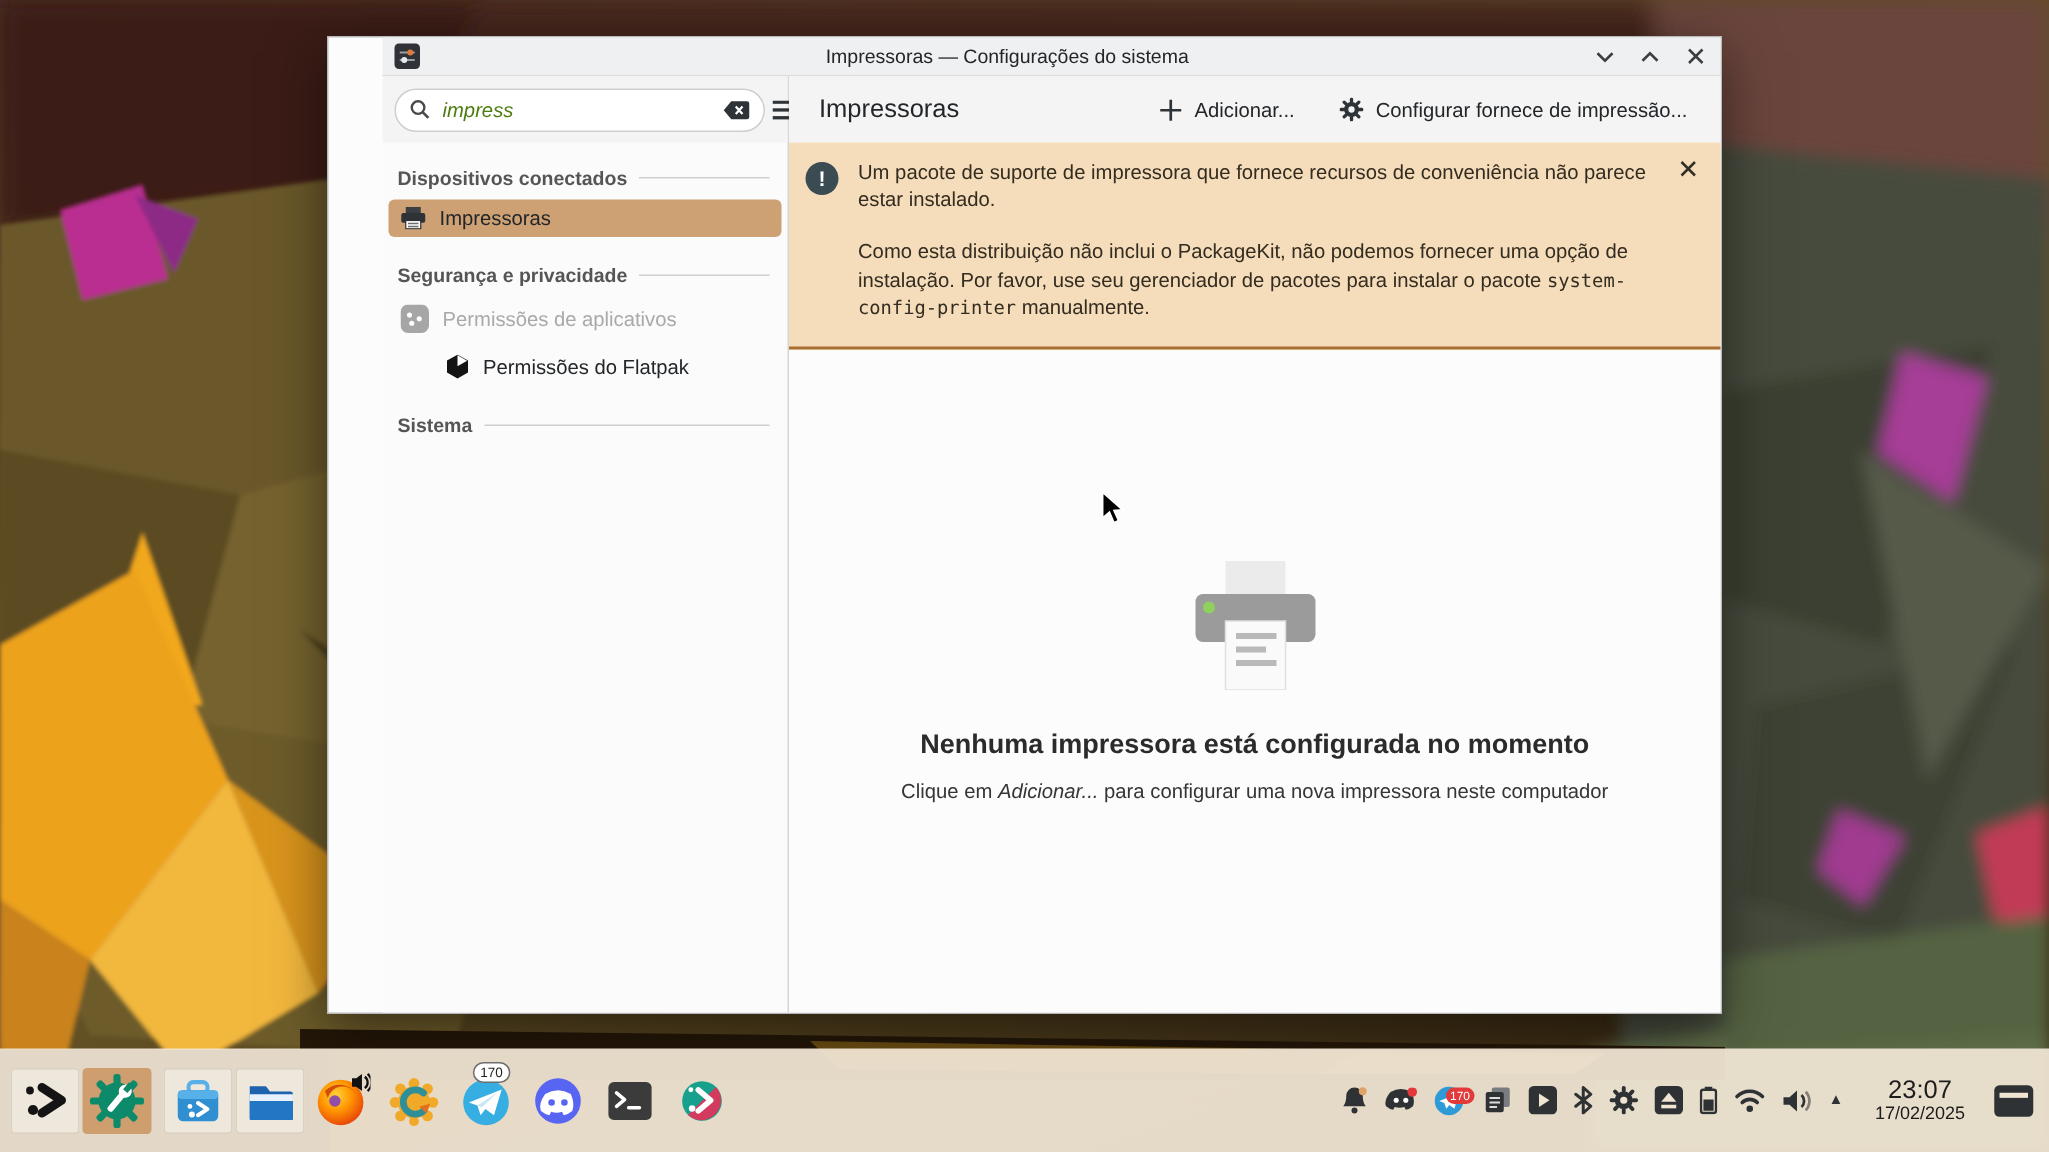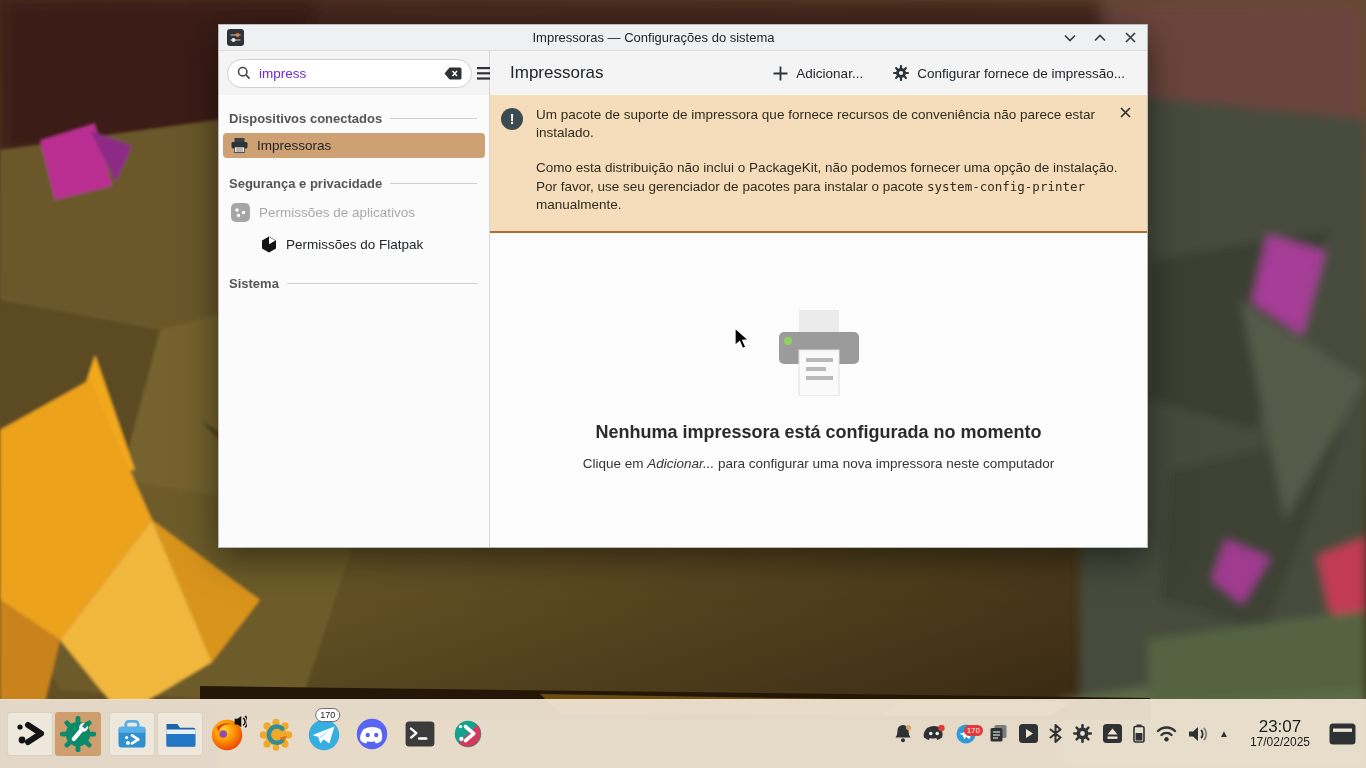--- a/index.html
+++ b/index.html
@@ -1,42 +1,42 @@
 <!DOCTYPE html>
 <html><head>
 <meta charset="utf-8">
 <style>
   html,body{margin:0;padding:0;}
   .desktop{position:relative;width:1366px;height:768px;overflow:hidden;
     font-family:"Liberation Sans",sans-serif;background:#5a452a;}
   .wallpaper{position:absolute;left:0;top:0;}
 
   
-  .window{position:absolute;left:218px;top:24px;width:930px;height:524px;
+  .window{position:absolute;left:218px;top:24px;width:930px;height:652px;
     background:#fcfcfc;box-shadow:0 10px 34px rgba(0,0,0,.5);
-    display:flex;flex-direction:column;border:1px solid #b9b9b9;box-sizing:border-box;}
+    display:flex;flex-direction:column;border:1px solid #b9b9b9;box-sizing:border-box;padding-left:36px;}
   .titlebar{height:25px;background:#eff0f1;border-bottom:1px solid #dadcde;
     display:flex;align-items:center;padding:0 8px;flex:0 0 auto;}
   .titlebar-icon{width:17px;height:17px;background:#2f3338;border-radius:3px;
     display:flex;align-items:center;justify-content:center;}
   .titlebar-title{flex:1;text-align:center;font-size:13px;color:#232629;}
   .win-controls{display:flex;gap:16px;margin-right:2px;}
   .win-btn{width:14px;height:14px;display:flex;align-items:center;justify-content:center;cursor:default;}
 
   .window-body{flex:1;display:flex;min-height:0;}
 
   
   .sidebar{width:270px;flex:0 0 270px;background:#fbfbfb;border-right:1px solid #d6d6d6;
     display:flex;flex-direction:column;}
   .sidebar-header{height:44px;flex:0 0 44px;display:flex;align-items:center;
     padding:0 8px;gap:5px;background:#f4f4f4;}
   .search-box{flex:1;height:29px;background:#fff;border:1px solid #cfcfcf;border-radius:15px;
     display:flex;align-items:center;padding:0 9px;gap:6px;box-sizing:border-box;}
   .search-box input{border:none;outline:none;flex:1;min-width:0;font-size:13.5px;
-    color:#6d28d9;background:transparent;font-family:"Liberation Sans",sans-serif;}
+    color:#4d7c0f;background:transparent;font-family:"Liberation Sans",sans-serif;font-style:italic;}
   .hamburger-btn{width:32px;height:30px;display:flex;align-items:center;justify-content:center;border-radius:4px;}
 
   .section{display:flex;align-items:center;gap:8px;padding:16px 12px 5px 10px;}
   .section:first-child{padding-top:14px;}
   .section-label{font-size:13px;font-weight:bold;color:#555;white-space:nowrap;}
   .section-line{flex:1;height:1px;background:#cfcfcf;}
   .side-item{display:flex;align-items:center;gap:9px;margin:2px 4px;padding:5px 8px;
     border-radius:4px;font-size:13.5px;color:#232629;}
   .side-item.selected{background:#cda173;}
   .side-item.disabled{color:#a9a9a9;}

